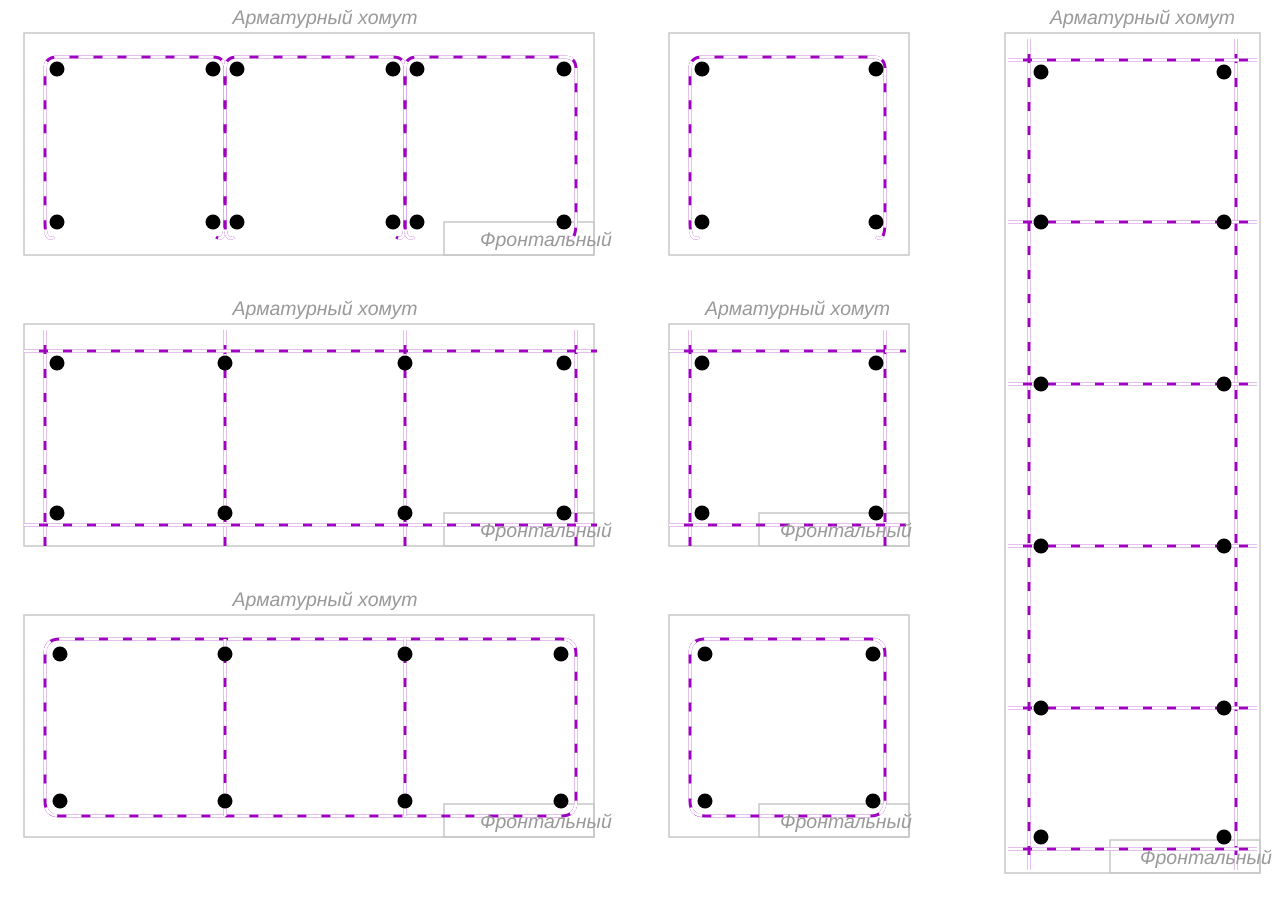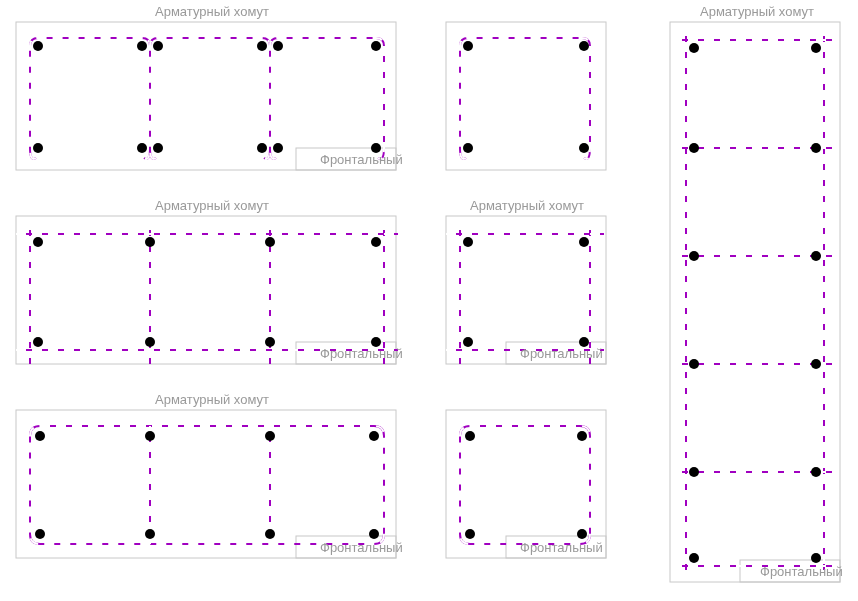--- a/index.html
+++ b/index.html
@@ -1,16 +1,16 @@
 <!DOCTYPE html>
 <html><head>
 <meta charset="utf-8">
 <style>
   html,body{margin:0;padding:0;background:#fff;font-family:Arial,Helvetica,sans-serif;}
-  #stage{position:relative;width:726px;height:601px;}
+  #stage{position:relative;width:726px;height:601px;font-style:italic;}
   .lbl{position:absolute;font-size:13px;color:#9a9a9a;white-space:nowrap;}
   svg{position:absolute;left:0;top:0;}
   .box{fill:none;stroke:#c8c8c8;stroke-width:1;}
   .bar{fill:none;stroke:#a000c0;stroke-width:2;}
   .bar2{fill:none;stroke:#ffffff;stroke-width:2;stroke-dasharray:10 6;}
   .dot{fill:#000;}
 </style>
 </head>
 <body>
 

